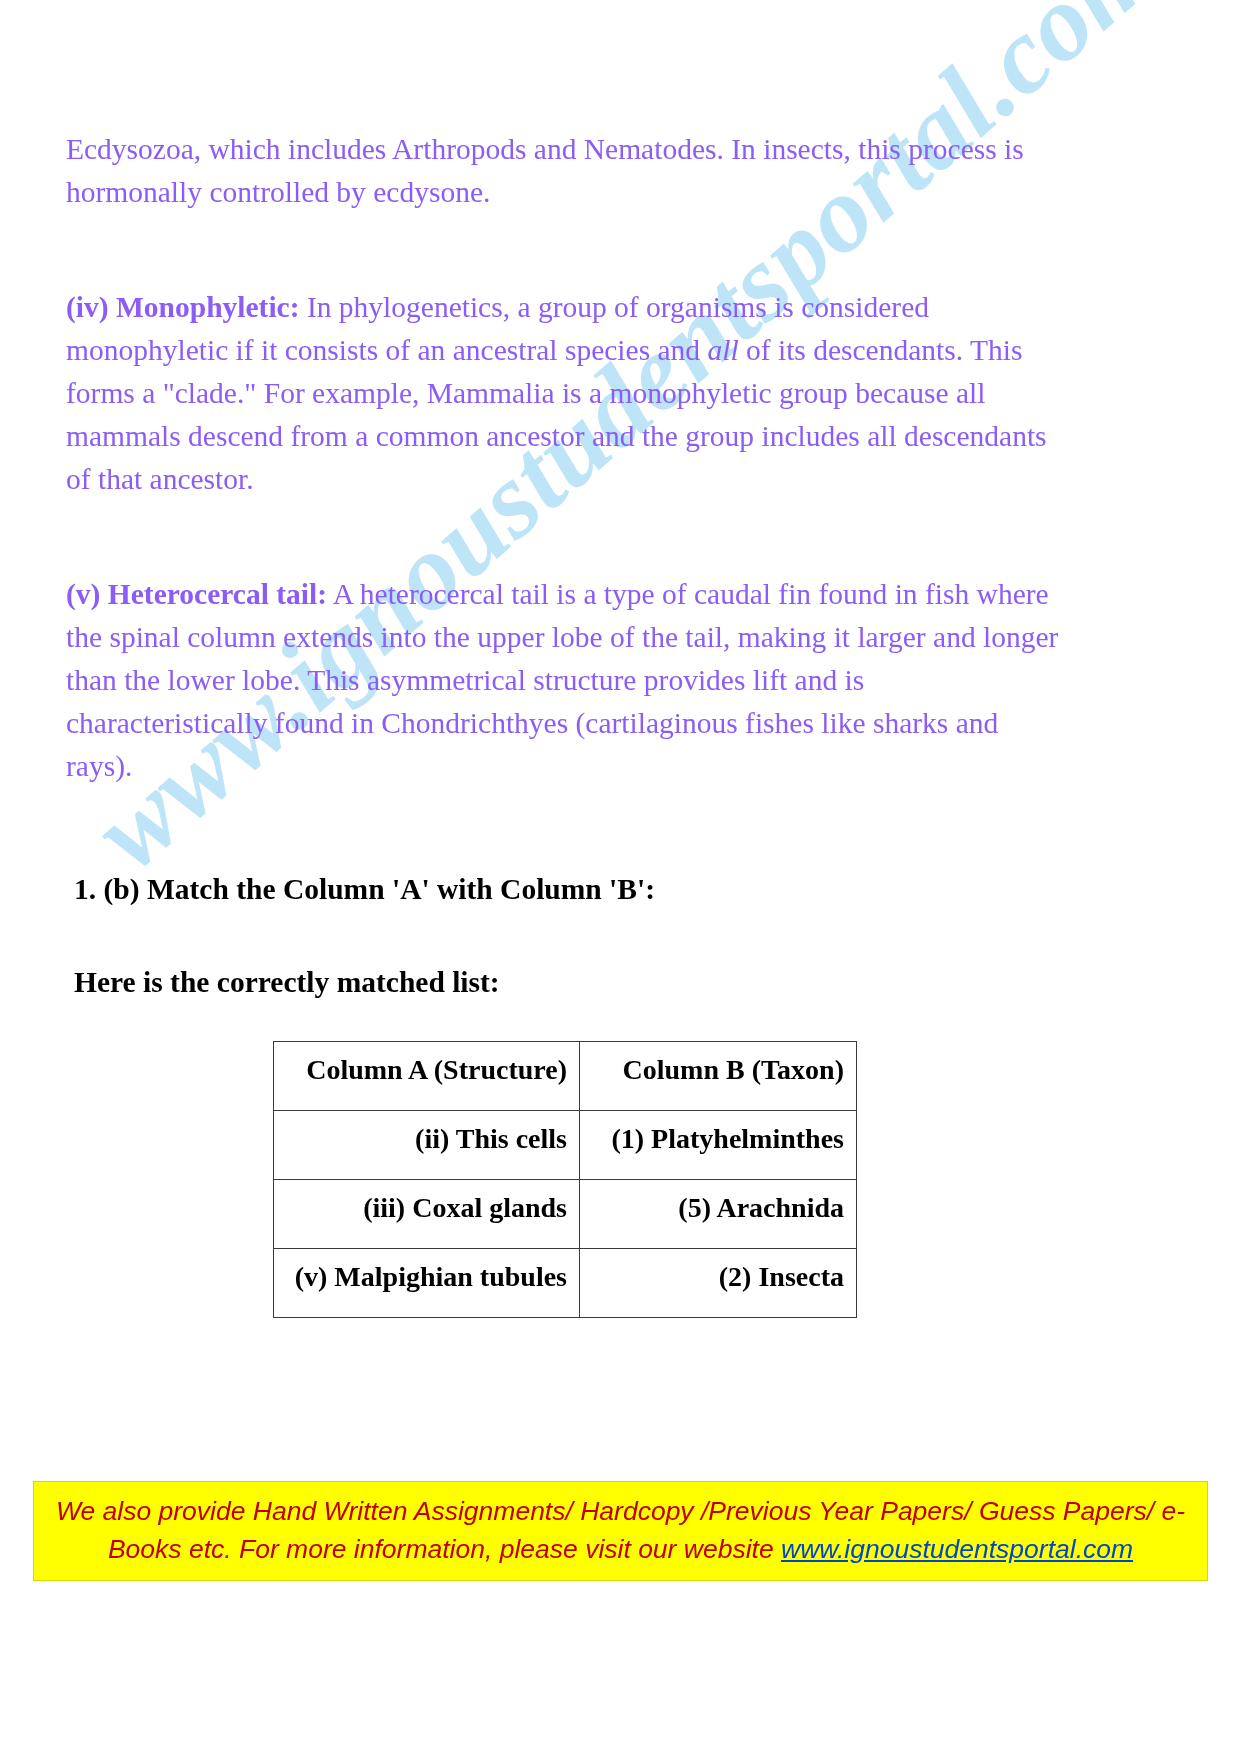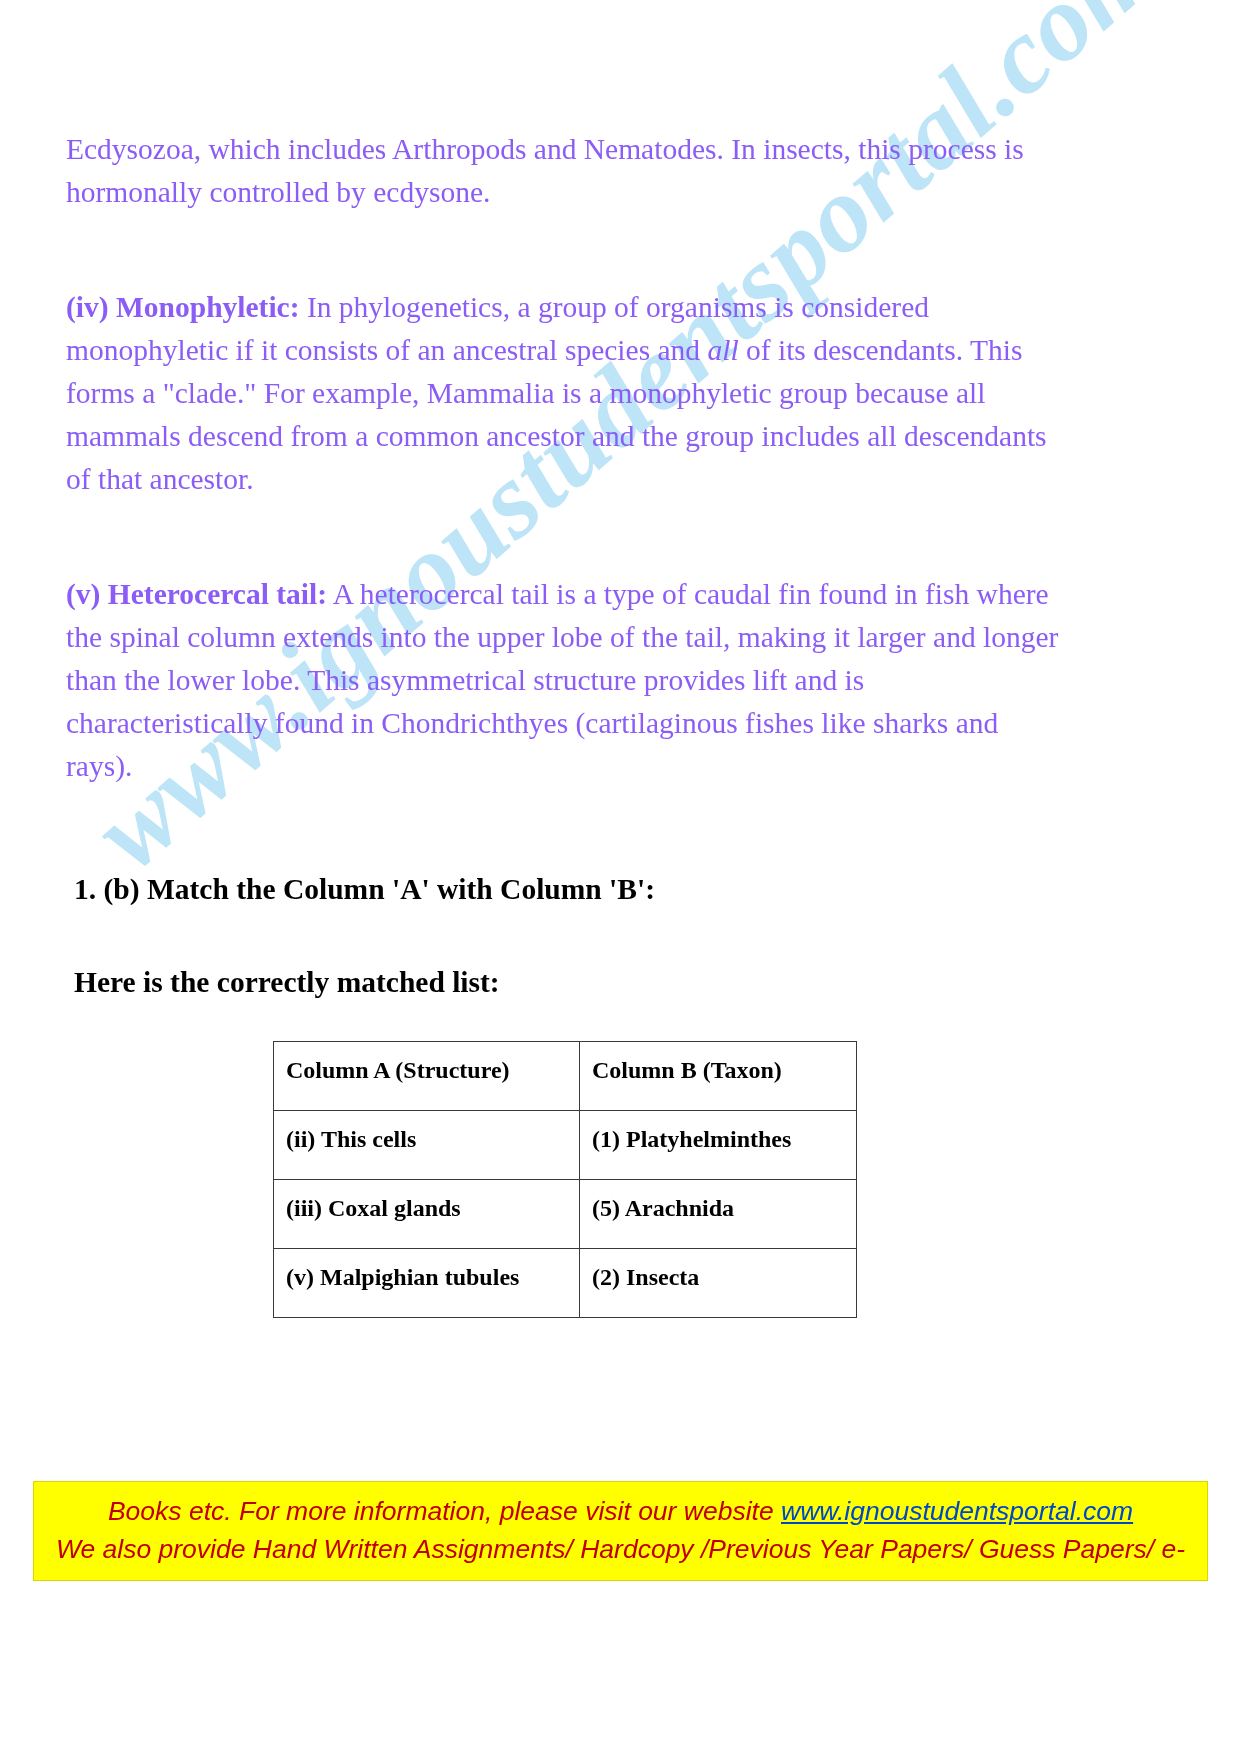--- a/index.html
+++ b/index.html
@@ -85,24 +85,24 @@
     z-index: 10;
   }
   table.match-table {
     border-collapse: collapse;
     width: 100%;
     table-layout: fixed;
   }
   table.match-table td, table.match-table th {
     border: 1.6px solid #3a3a3a;
     padding: 12px 12px 24px 12px;
-    font-size: 24px;
+    font-size: 28px;
     line-height: 32px;
     font-weight: 700;
-    text-align: left;
+    text-align: right;
     vertical-align: top;
     background: transparent;
   }
   table.match-table col.c1 { width: 306px; }
   table.match-table col.c2 { width: 277px; }
 
   
   #footer-banner {
     position: absolute;
     left: 33px;
@@ -191,17 +191,17 @@
         </tr>
         <tr>
           <td>(v) Malpighian tubules</td>
           <td>(2) Insecta</td>
         </tr>
       </tbody>
     </table>
   </div>
 
   <div id="footer-banner">
+    <span class="fl">We also provide Hand Written Assignments/ Hardcopy /Previous Year Papers/ Guess Papers/ e-</span>
     <span class="fl"><span>Books etc. For more information, please visit our website </span><a class="site-link" href="#">www.ignoustudentsportal.com</a></span>
-    <span class="fl">We also provide Hand Written Assignments/ Hardcopy /Previous Year Papers/ Guess Papers/ e-</span>
   </div>
 
 </div>
 
 </body></html>

